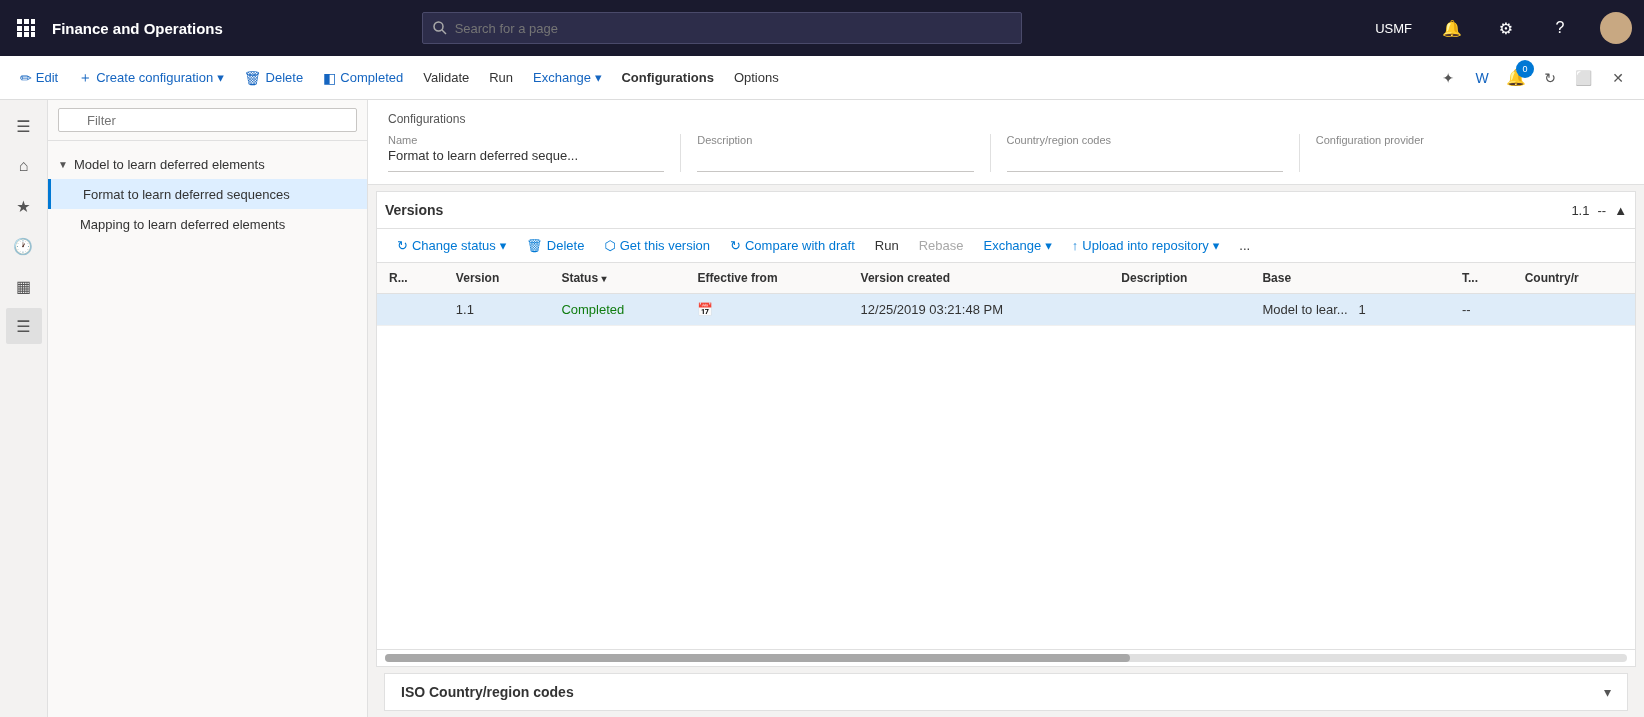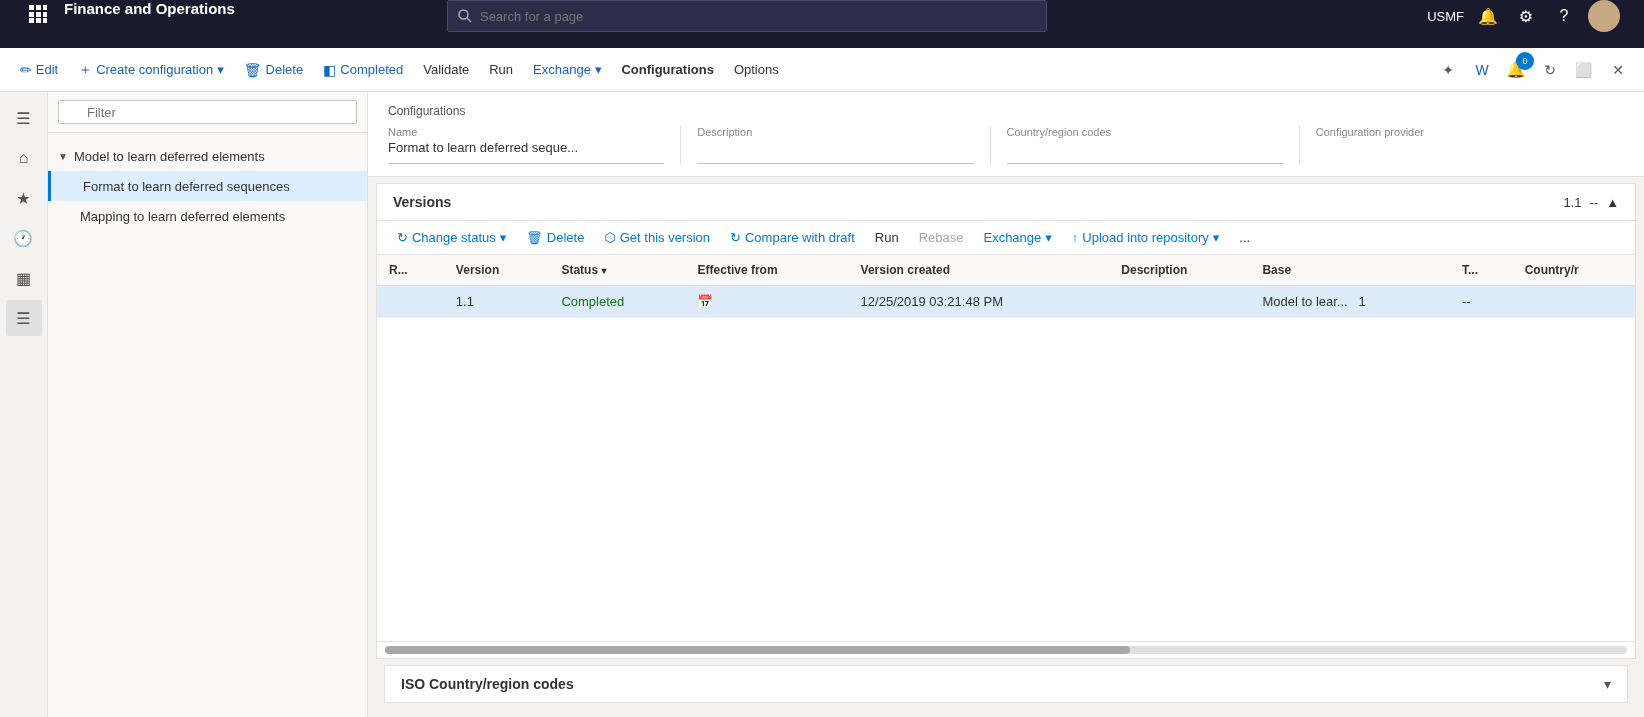--- a/index.html
+++ b/index.html
@@ -1,40 +1,40 @@
 <!DOCTYPE html>
 <html><head>
   <meta charset="utf-8">
   <style>
     * { box-sizing: border-box; margin: 0; padding: 0; font-family: 'Segoe UI', Arial, sans-serif; }
     body { background: #f3f2f1; width: 1644px; height: 717px; overflow: hidden; font-size: 13px; }
 
     
     .top-nav {
       background: #1a1a2e;
-      height: 48px;
+      height: 56px;
       display: flex;
-      align-items: flex-start;
-      padding: 0 24px;
+      align-items: center;
+      padding: 0 12px;
       gap: 12px;
       color: white;
     }
     .top-nav-grid-icon {
       width: 28px; height: 28px; display: flex; align-items: center; justify-content: center; cursor: pointer;
     }
     .top-nav-title { color: white; font-size: 15px; font-weight: 600; margin-right: 16px; }
     .search-bar {
       flex: 1; max-width: 600px; height: 32px; background: #2d2d4a; border: 1px solid #4a4a6a;
       border-radius: 2px; display: flex; align-items: center; padding: 0 10px; gap: 8px; color: #ccc;
       margin: 0 auto;
     }
     .search-bar input {
       background: transparent; border: none; outline: none; color: #ccc; font-size: 13px; flex: 1;
     }
-    .top-nav-right { display: flex; align-items: center; gap: 10px; margin-left: auto; color: white; }
+    .top-nav-right { display: flex; align-items: center; gap: 26px; margin-left: auto; color: white; }
     .top-nav-right .user-label { font-size: 13px; }
     .top-nav-icon { width: 28px; height: 28px; display: flex; align-items: center; justify-content: center; cursor: pointer; font-size: 16px; }
     .avatar { width: 32px; height: 32px; border-radius: 50%; background: #c8a882; overflow: hidden; cursor: pointer; }
 
     
     .toolbar {
       background: #fff; height: 44px; display: flex; align-items: center; padding: 0 12px; gap: 4px;
       border-bottom: 1px solid #ddd; box-shadow: 0 1px 3px rgba(0,0,0,0.1);
     }
     .toolbar-btn {
@@ -95,21 +95,21 @@
     .config-field { flex: 1; padding: 0 16px 0 0; border-right: 1px solid #e0e0e0; margin-right: 16px; }
     .config-field:last-child { border-right: none; }
     .field-label { font-size: 11px; color: #888; margin-bottom: 2px; }
     .field-value { font-size: 13px; color: #333; border-bottom: 1px solid #c8c6c4; padding-bottom: 8px; }
     .field-value.link { color: #0078d4; cursor: pointer; }
 
     
     .versions-section { background: white; margin: 8px 8px; border: 1px solid #e0e0e0; flex: 1; overflow: hidden; display: flex; flex-direction: column; }
     .versions-header {
       display: flex; align-items: center; justify-content: space-between;
-      padding: 10px 16px; border-bottom: 1px solid #e0e0e0;
+      padding: 10px 8px; border-bottom: 1px solid #e0e0e0;
     }
     .versions-title { font-size: 14px; font-weight: 600; color: #333; }
     .versions-nav { display: flex; align-items: center; gap: 8px; font-size: 13px; color: #333; }
     .versions-toolbar {
       display: flex; align-items: center; gap: 4px; padding: 6px 12px;
       border-bottom: 1px solid #e0e0e0; flex-wrap: wrap;
     }
     .v-btn {
       display: flex; align-items: center; gap: 4px; padding: 3px 8px;
       cursor: pointer; border: none; background: transparent;

